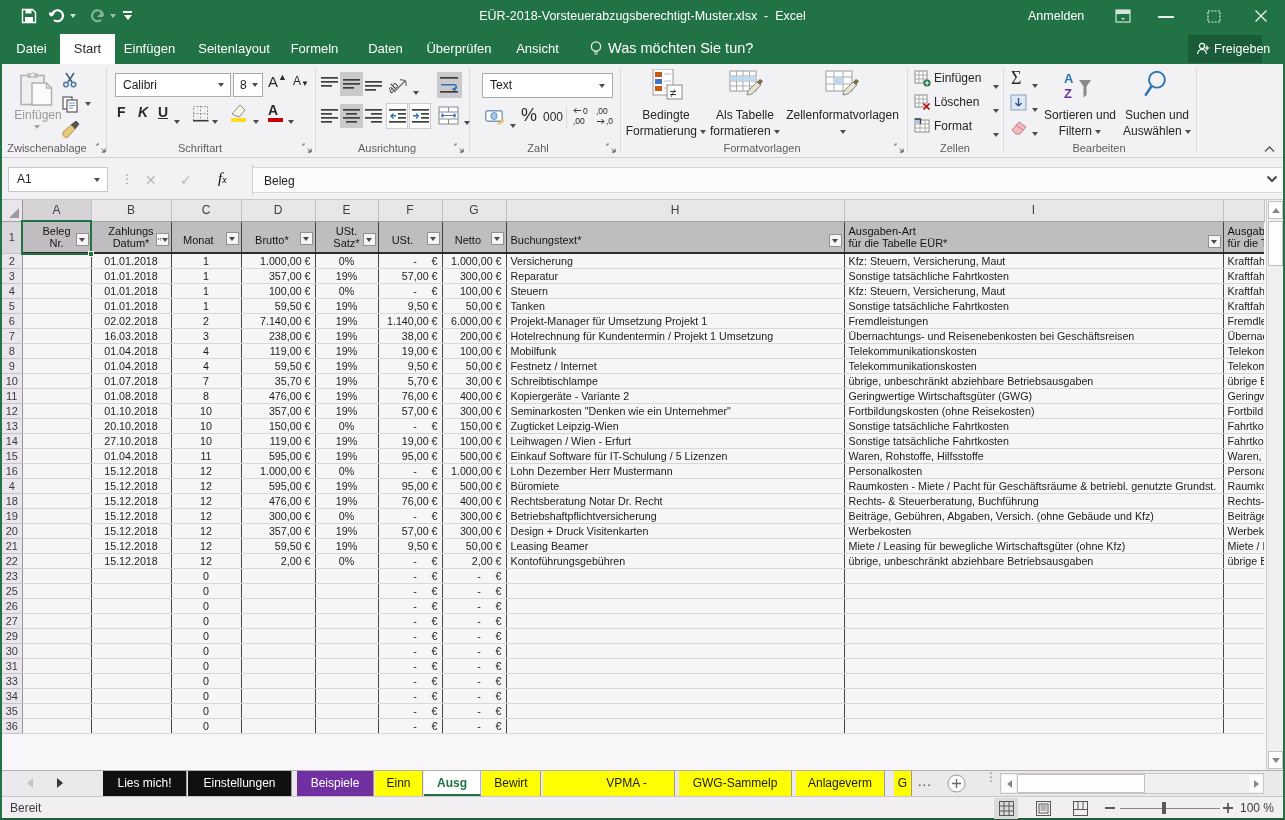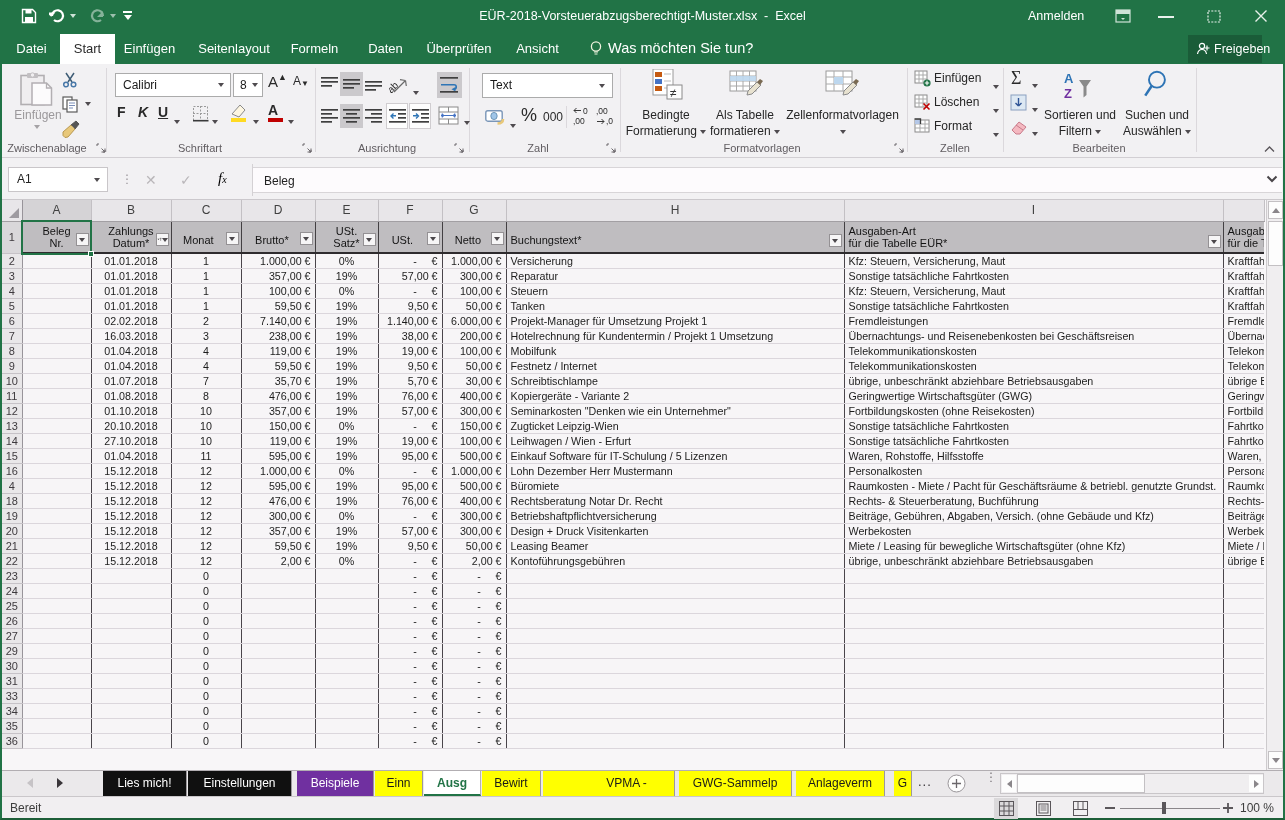--- a/index.html
+++ b/index.html
@@ -733,33 +733,20 @@
             <td class="dat ctr">0</td>
             <td class="dat"></td>
             <td class="dat"></td>
             <td class="dat rt">-&nbsp;&nbsp;&nbsp;&nbsp;&nbsp;€</td>
             <td class="dat rt">-&nbsp;&nbsp;&nbsp;&nbsp;&nbsp;€</td>
             <td class="dat"></td>
             <td class="dat"></td>
             <td class="dat"></td>
           </tr>
           <tr>
-            <td class="gut">24</td>
-            <td class="dat"></td>
-            <td class="dat"></td>
-            <td class="dat ctr">0</td>
-            <td class="dat"></td>
-            <td class="dat"></td>
-            <td class="dat rt">-&nbsp;&nbsp;&nbsp;&nbsp;&nbsp;€</td>
-            <td class="dat rt">-&nbsp;&nbsp;&nbsp;&nbsp;&nbsp;€</td>
-            <td class="dat"></td>
-            <td class="dat"></td>
-            <td class="dat"></td>
-          </tr>
-          <tr>
             <td class="gut">25</td>
             <td class="dat"></td>
             <td class="dat"></td>
             <td class="dat ctr">0</td>
             <td class="dat"></td>
             <td class="dat"></td>
             <td class="dat rt">-&nbsp;&nbsp;&nbsp;&nbsp;&nbsp;€</td>
             <td class="dat rt">-&nbsp;&nbsp;&nbsp;&nbsp;&nbsp;€</td>
             <td class="dat"></td>
             <td class="dat"></td>

